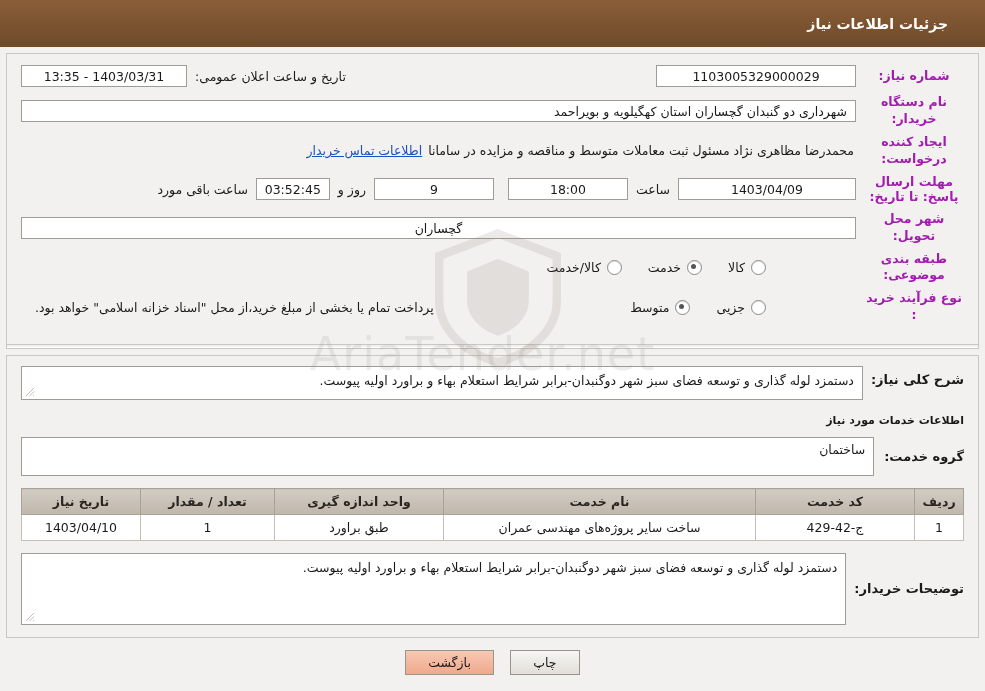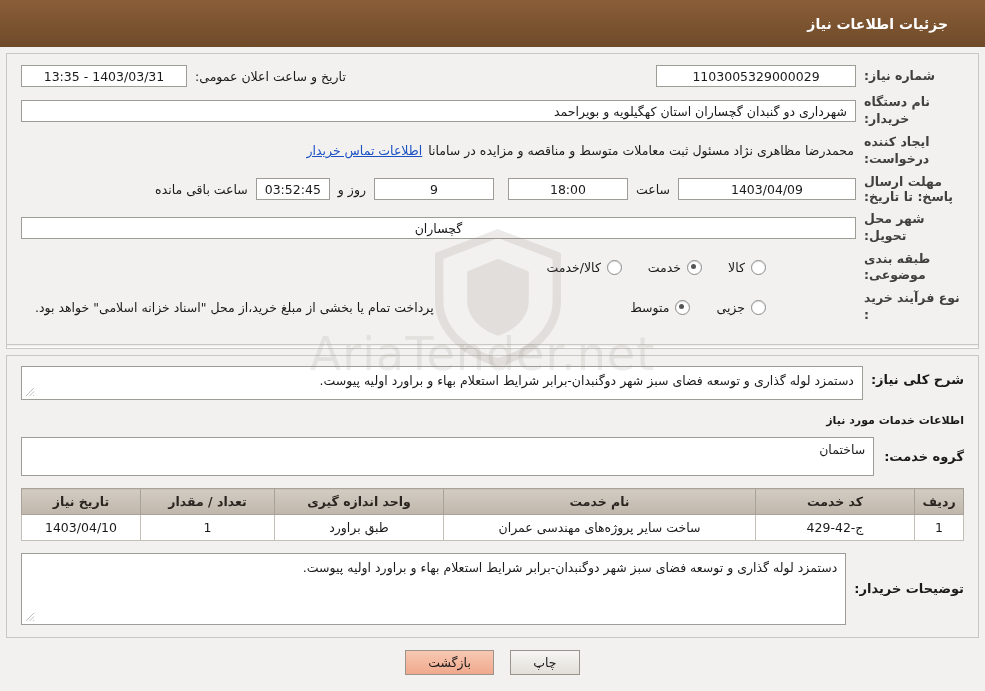--- a/index.html
+++ b/index.html
@@ -61,26 +61,26 @@
 
   .row{
     display:flex;
     align-items:center;
     margin-bottom:6px;
     min-height:24px;
   }
   .lbl{
     width:108px;
     flex:0 0 108px;
-    text-align:left;
+    text-align:center;
     font-weight:bold;
     font-size:12.5px;
     padding-left:8px;
     box-sizing:border-box;
-    color:#404040;
+    color:#a21caf;
     line-height:1.35;
   }
   .lbl.two{line-height:1.25;}
   .fld{
     border:1px solid #9e9c97;
     background:#fff;
     height:22px;
     line-height:22px;
     font-size:12.5px;
     padding:0 8px;
@@ -236,21 +236,21 @@
 
     <div class="row">
       <div class="lbl two">مهلت ارسال پاسخ: تا تاریخ:</div>
       <div class="fld" style="width:178px;">1403/04/09</div>
       <div class="inline-lbl">ساعت</div>
       <div class="fld" style="width:120px;">18:00</div>
       <div style="width:14px;"></div>
       <div class="fld" style="width:120px;">9</div>
       <div class="inline-lbl">روز و</div>
       <div class="fld" style="width:74px;">03:52:45</div>
-      <div class="inline-lbl">ساعت باقی مانده</div>
+      <div class="inline-lbl">ساعت باقی مورد</div>
     </div>
 
 
     <div class="row">
       <div class="lbl">شهر محل تحویل:</div>
       <div class="fld" style="flex:1 1 auto;">گچساران</div>
     </div>
 
     <div class="row">
       <div class="lbl">طبقه بندی موضوعی:</div>

